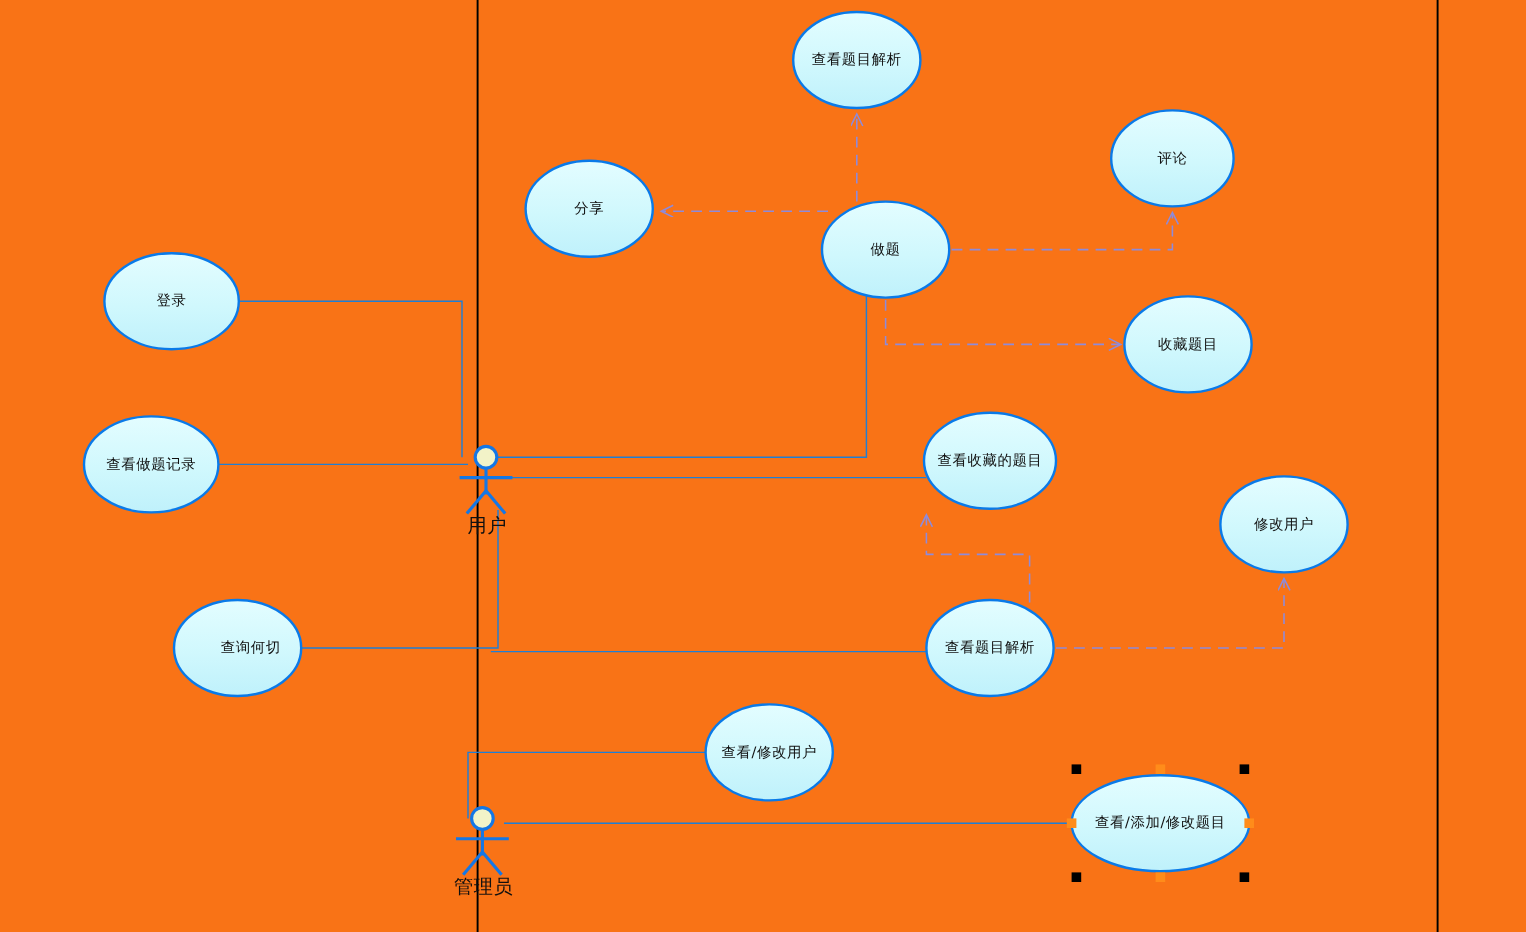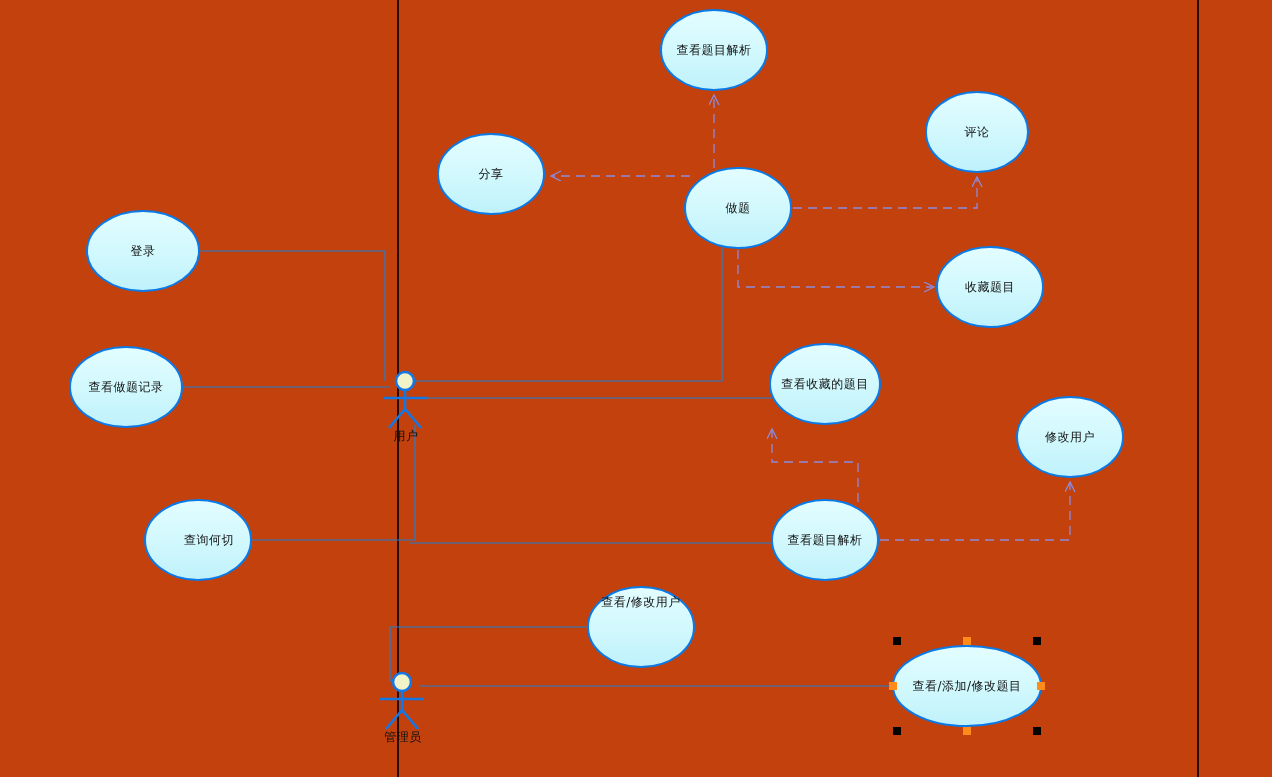--- a/index.html
+++ b/index.html
@@ -1,31 +1,31 @@
 <!DOCTYPE html>
 <html><head>
 <meta charset="utf-8">
 <style>
   html,body{margin:0;padding:0;background:#ffffff;}
   body{font-family:"DejaVu Sans","Liberation Sans",sans-serif;}
-  #canvas{position:relative;width:1272px;height:777px;background:#c2410c;overflow:hidden;}
+  #canvas{position:relative;width:1272px;height:777px;background:#f97316;overflow:hidden;}
   #canvas svg{position:absolute;left:0;top:0;width:1272px;height:777px;}
   .uc-label{
     position:absolute;
     transform:translate(-50%,-50%);
     font-size:12px;
     color:#101010;
     white-space:nowrap;
     letter-spacing:0.5px;
     pointer-events:none;
   }
   .actor-label{
     position:absolute;
     transform:translate(-50%,0);
-    font-size:12px;
+    font-size:16px;
     color:#101010;
     white-space:nowrap;
     letter-spacing:0.5px;
   }
 </style>
 </head>
 <body>
 
 <div id="canvas">
 
@@ -116,19 +116,19 @@
   <div class="uc-label" style="left:977px;top:132px">评论</div>
   <div class="uc-label" style="left:491px;top:174px">分享</div>
   <div class="uc-label" style="left:738px;top:208px">做题</div>
   <div class="uc-label" style="left:143px;top:251px">登录</div>
   <div class="uc-label" style="left:990px;top:287px">收藏题目</div>
   <div class="uc-label" style="left:126px;top:387px">查看做题记录</div>
   <div class="uc-label" style="left:825px;top:384px">查看收藏的题目</div>
   <div class="uc-label" style="left:1070px;top:437px">修改用户</div>
   <div class="uc-label" style="left:209px;top:540px">查询何切</div>
   <div class="uc-label" style="left:825px;top:540px">查看题目解析</div>
-  <div class="uc-label" style="left:641px;top:602px">查看/修改用户</div>
+  <div class="uc-label" style="left:641px;top:627px">查看/修改用户</div>
   <div class="uc-label" style="left:967px;top:686px">查看/添加/修改题目</div>
 
   <div class="actor-label" style="left:406px;top:428px">用户</div>
   <div class="actor-label" style="left:403px;top:729px">管理员</div>
 
 </div>
 
 </body></html>

